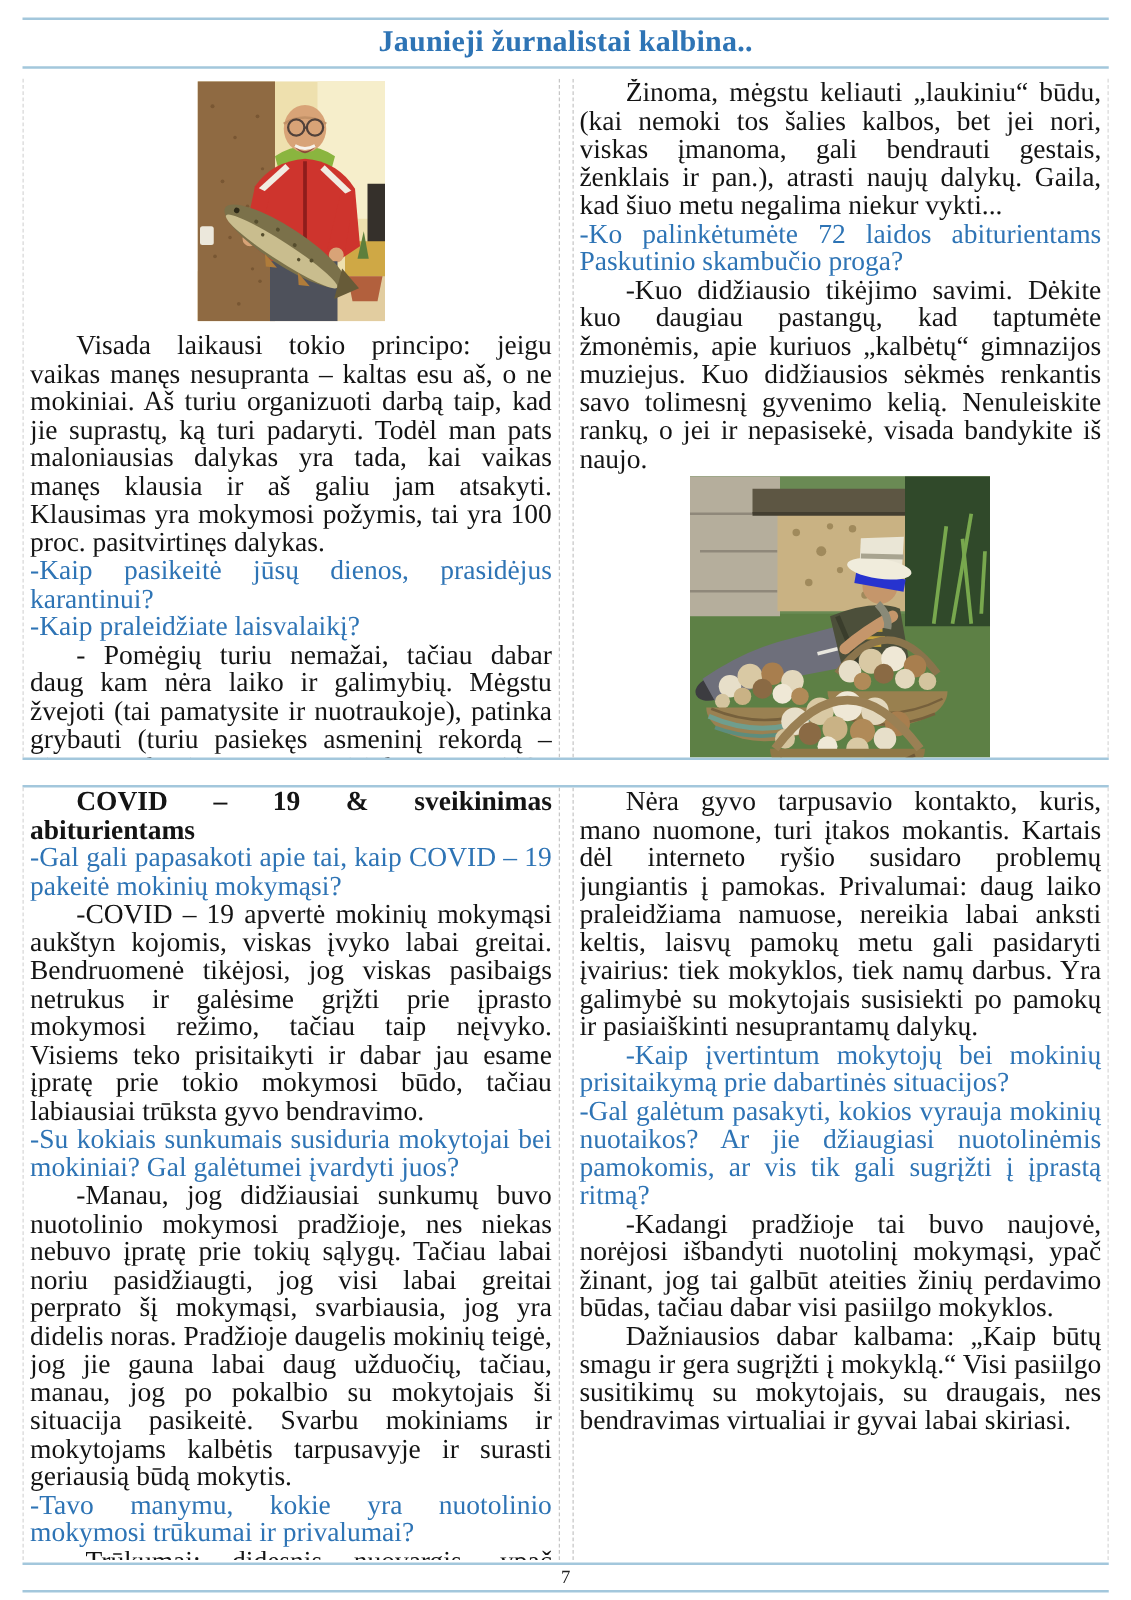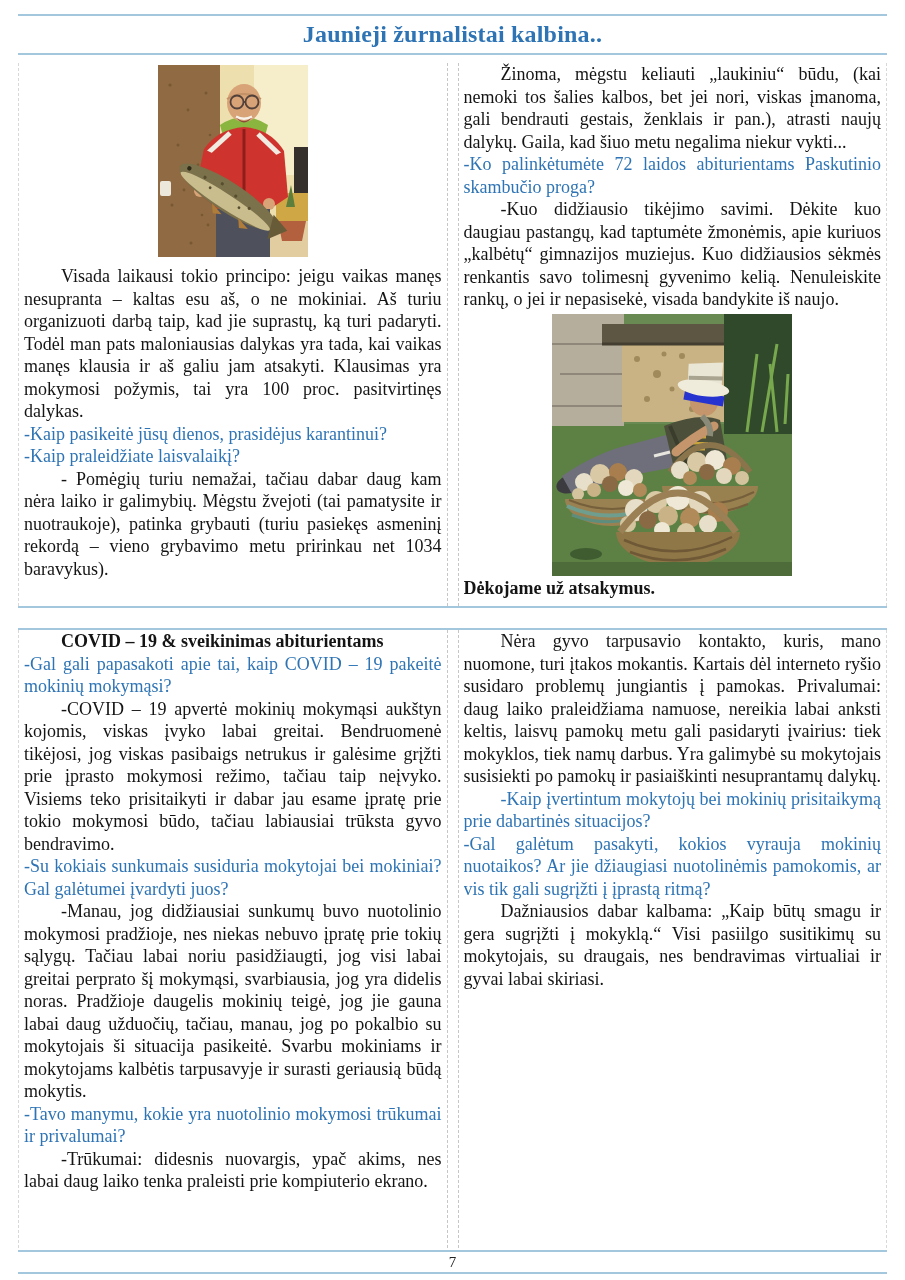--- a/index.html
+++ b/index.html
@@ -20,21 +20,21 @@
     letter-spacing:0.2px;
   }
 
   .columns {
     display:flex; align-items:stretch;
     border-left:1px dashed #d8d8d8; border-right:1px dashed #d8d8d8;
     padding:0 5px; overflow:hidden;
   }
   .section1 { margin-top:8px; height:543px; }
   .section2 { height:618px; }
-  .col { flex:1; font-size:18px; line-height:22.5px; text-align:justify; overflow:hidden; }
+  .col { flex:1; font-size:22px; line-height:22.5px; text-align:justify; overflow:hidden; }
 
   .gutter {
     width:12px; margin:0 5px; flex:0 0 12px;
     border-left:1px dashed #c6c6c6; border-right:1px dashed #c6c6c6;
   }
 
   .para { margin:0; }
   .ind  { text-indent:37px; }
   .q    { color:#2e74b5; }
   .boldp{ font-weight:bold; }
@@ -262,20 +262,21 @@
       <p class="para q">-Tavo manymu, kokie yra nuotolinio mokymosi trūkumai ir privalumai?</p>
       <p class="para ind">-Trūkumai: didesnis nuovargis, ypač akims, nes labai daug laiko tenka praleisti prie kompiuterio ekrano.</p>
     </div>
 
     <div class="gutter"></div>
 
     <div class="col">
       <p class="para ind">Nėra gyvo tarpusavio kontakto, kuris, mano nuomone, turi įtakos mokantis. Kartais dėl interneto ryšio susidaro problemų jungiantis į pamokas. Privalumai: daug laiko praleidžiama namuose, nereikia labai anksti keltis, laisvų pamokų metu gali pasidaryti įvairius: tiek mokyklos, tiek namų darbus. Yra galimybė su mokytojais susisiekti po pamokų ir pasiaiškinti nesuprantamų dalykų.</p>
       <p class="para q ind">-Kaip įvertintum mokytojų bei mokinių prisitaikymą prie dabartinės situacijos?</p>
       <p class="para q">-Gal galėtum pasakyti, kokios vyrauja mokinių nuotaikos? Ar jie džiaugiasi nuotolinėmis pamokomis, ar vis tik gali sugrįžti į įprastą ritmą?</p>
+      <p class="para ind">-Kadangi pradžioje tai buvo naujovė, norėjosi išbandyti nuotolinį mokymąsi, ypač žinant, jog tai galbūt ateities žinių perdavimo būdas, tačiau dabar visi pasiilgo mokyklos.</p>
       <p class="para ind">Dažniausios dabar kalbama: „Kaip būtų smagu ir gera sugrįžti į mokyklą.“ Visi pasiilgo susitikimų su mokytojais, su draugais, nes bendravimas virtualiai ir gyvai labai skiriasi.</p>
     </div>
   </div>
 
   <div class="footer">
     <div class="rule"></div>
     <div class="page-num">7</div>
     <div class="rule"></div>
   </div>
 

